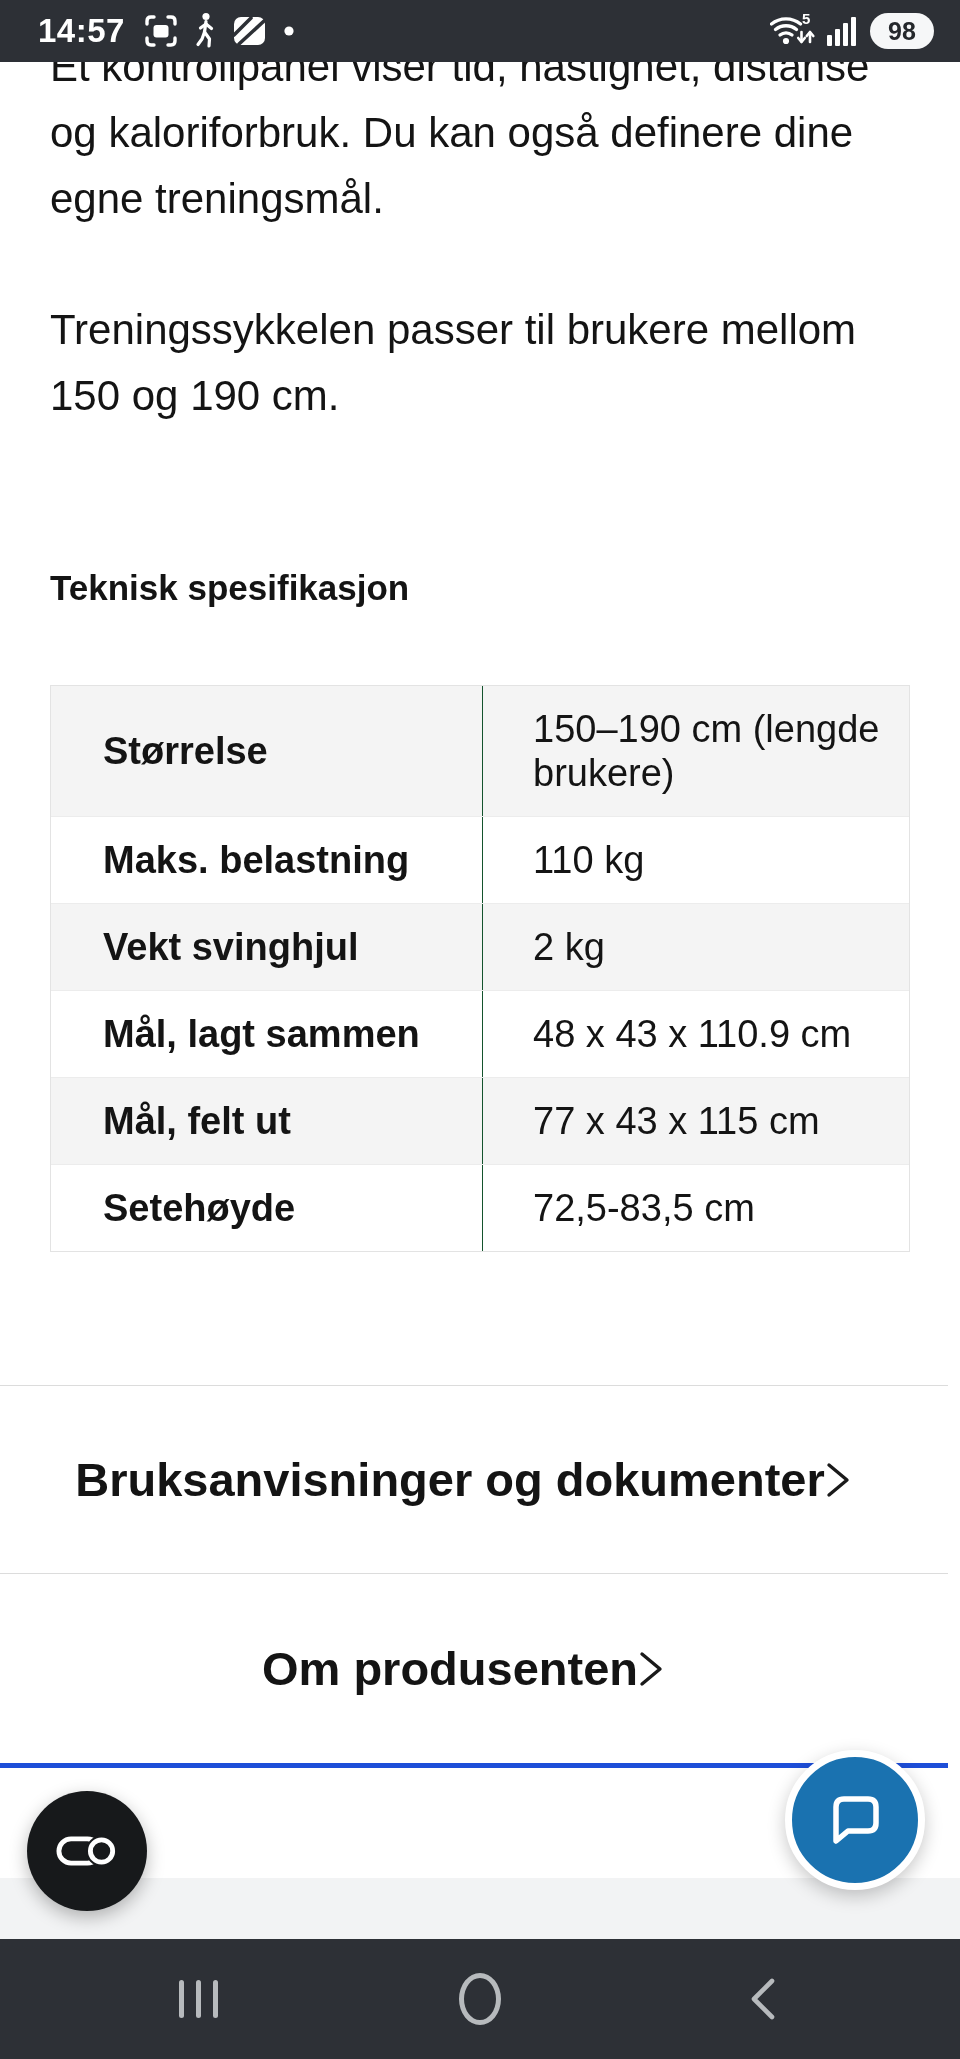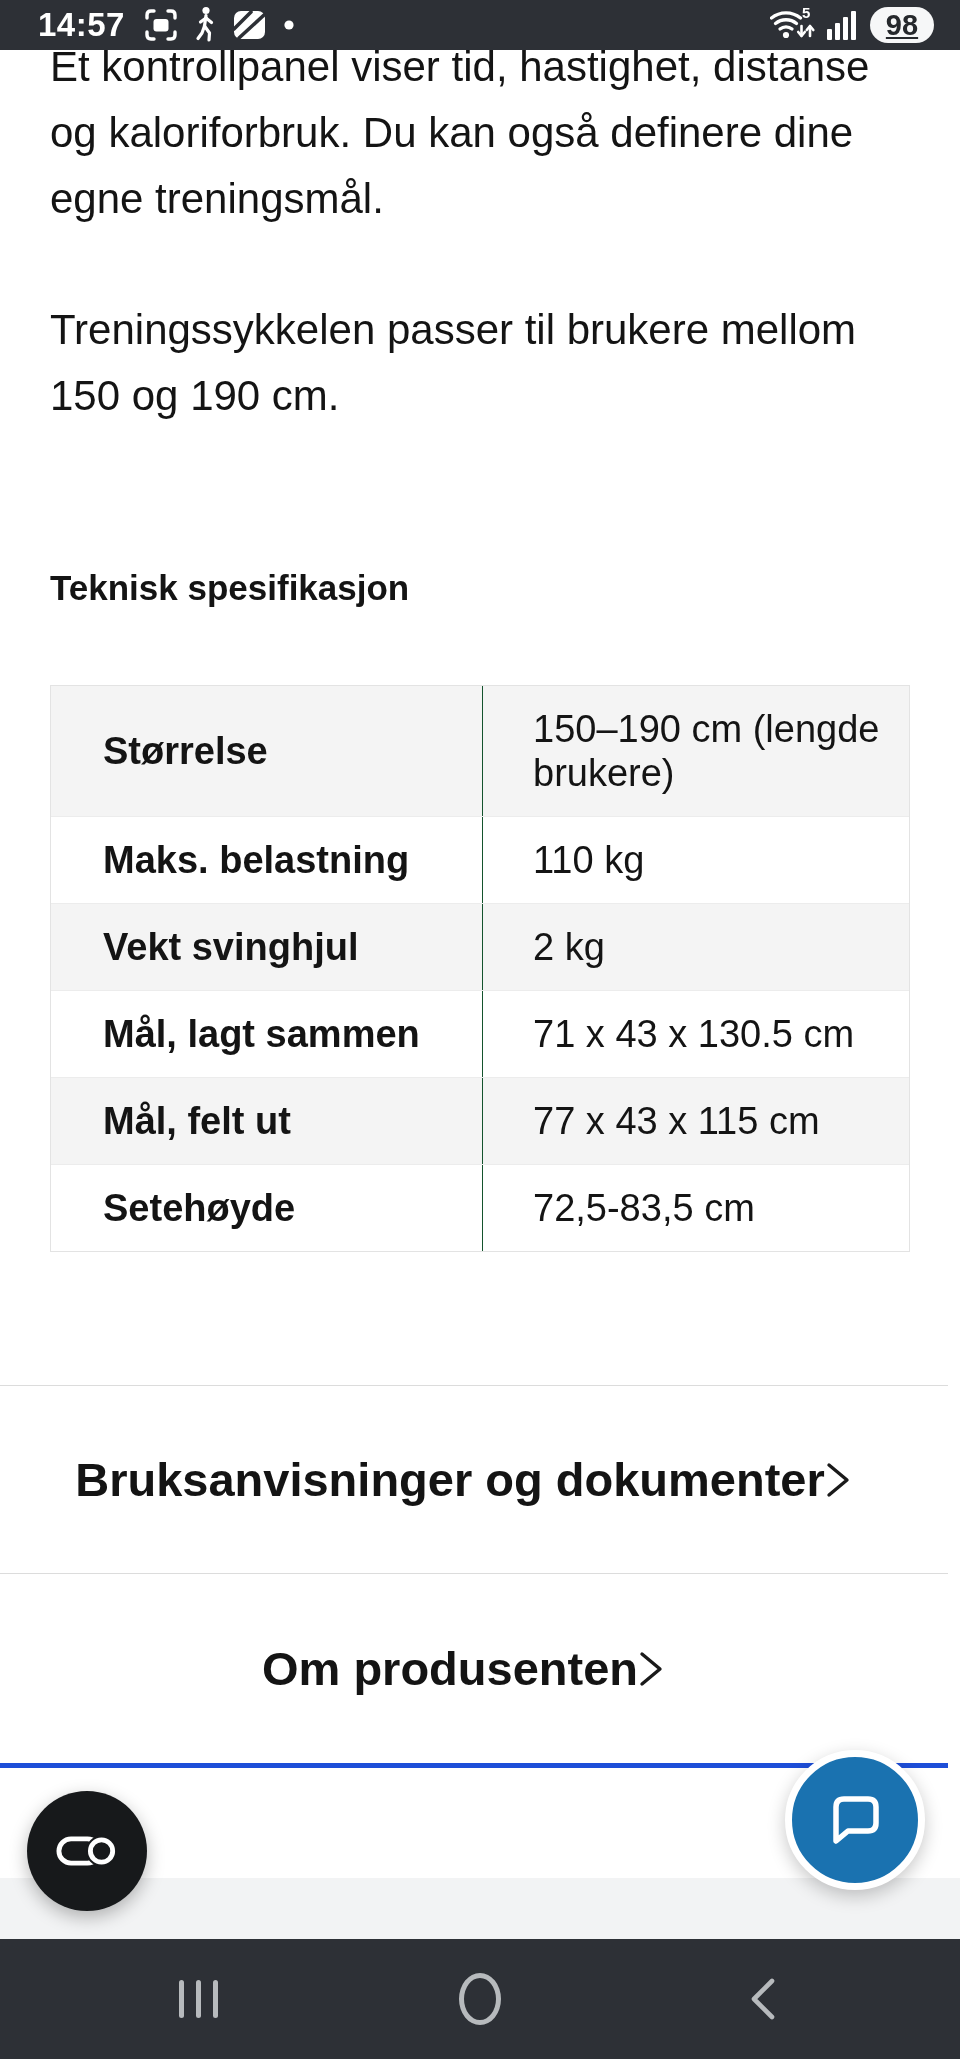--- a/index.html
+++ b/index.html
@@ -4,31 +4,31 @@
 <style>
   html,body{margin:0;padding:0;}
   body{
     width:960px;height:2059px;position:relative;overflow:hidden;
     background:#ffffff;
     font-family:"Liberation Sans", sans-serif;
     -webkit-font-smoothing:antialiased;
   }
   
   .statusbar{
-    position:absolute;top:0;left:0;width:960px;height:50px;
+    position:absolute;top:0;left:0;width:960px;height:62px;
     background:#2d3036;display:flex;align-items:center;
     padding:0 26px 0 38px;box-sizing:border-box;z-index:30;color:#fff;
   }
   .sb-left{display:flex;align-items:center;gap:15px;}
   .sb-time{font-size:33px;font-weight:700;letter-spacing:.5px;margin-right:4px;}
   .sb-right{margin-left:auto;display:flex;align-items:center;gap:11px;}
   .battery-pill{
     min-width:64px;height:36px;border-radius:18px;background:#f6f7f8;
     display:flex;align-items:center;justify-content:center;
-    color:#25282c;font-size:29px;font-weight:700;padding:0 6px;box-sizing:border-box;text-decoration:underline;
+    color:#25282c;font-size:25px;font-weight:700;padding:0 6px;box-sizing:border-box;
   }
   
   .content{position:absolute;top:0;left:0;width:948px;box-sizing:border-box;
     padding:34px 50px 0;color:#141414;z-index:1;}
   .content p{margin:0;font-size:42px;line-height:66px;}
   .content p.first{margin-bottom:65px;}
   .spec-heading{font-size:35px;line-height:56px;font-weight:700;margin:131px 0 0;}
   
   .spec-table{
     margin-top:69px;border:1px solid #e3e3e3;box-sizing:border-box;
@@ -95,21 +95,21 @@
     <div class="spec-row">
       <div class="spec-label">Maks. belastning</div>
       <div class="spec-value">110 kg</div>
     </div>
     <div class="spec-row">
       <div class="spec-label">Vekt svinghjul</div>
       <div class="spec-value">2 kg</div>
     </div>
     <div class="spec-row">
       <div class="spec-label">Mål, lagt sammen</div>
-      <div class="spec-value">71 x 43 x 130.5 cm</div>
+      <div class="spec-value">48 x 43 x 110.9 cm</div>
     </div>
     <div class="spec-row">
       <div class="spec-label">Mål, felt ut</div>
       <div class="spec-value">77 x 43 x 115 cm</div>
     </div>
     <div class="spec-row">
       <div class="spec-label">Setehøyde</div>
       <div class="spec-value">72,5-83,5 cm</div>
     </div>
   </div>

